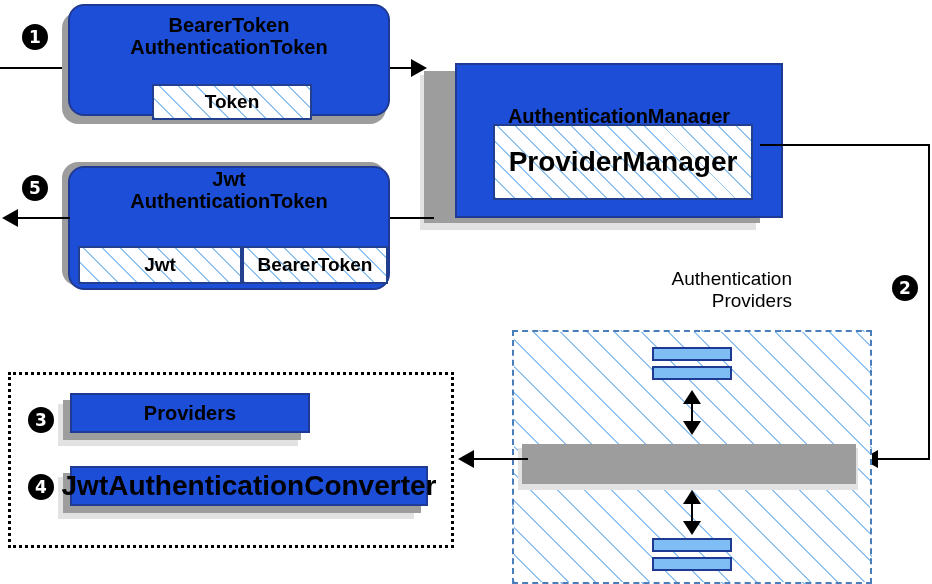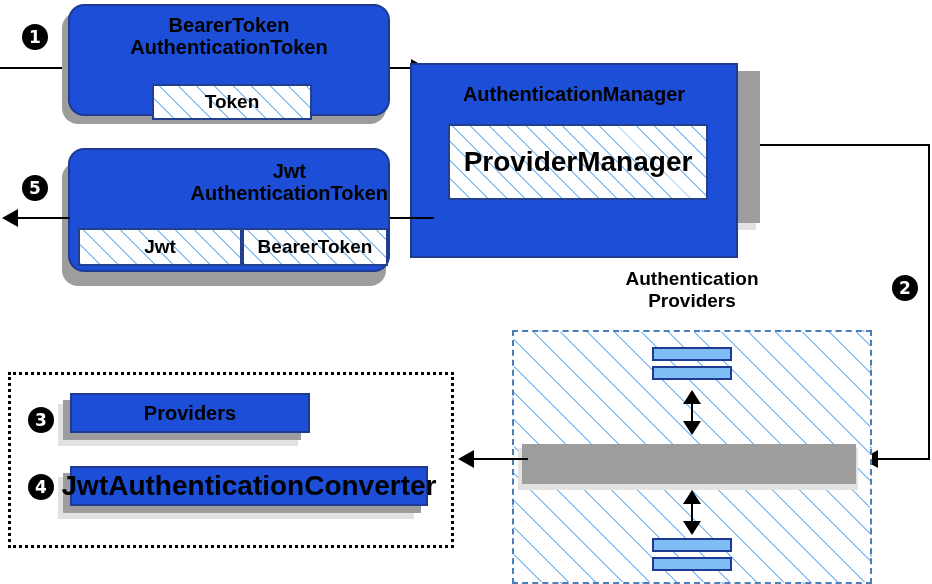--- a/index.html
+++ b/index.html
@@ -132,23 +132,23 @@
     border-right: 9px solid transparent;
     border-bottom: 14px solid #000000;
   }
   .arrow-down {
     border-left: 9px solid transparent;
     border-right: 9px solid transparent;
     border-top: 14px solid #000000;
   }
 
   .region-label {
-    font-weight: bold;
+    font-weight: normal;
     font-size: 19px;
-    text-align: center;
+    text-align: right;
     line-height: 1.15;
     color: #000000;
     white-space: pre-line;
   }
 </style>
 </head>
 <body>
 
 <div id="diagram">
 
@@ -165,38 +165,38 @@
     <div class="hatched" style="position:absolute; left:82px; top:78px; width:156px; height:32px; font-size:19px;">
       <span>Token</span>
     </div>
   </div>
 
   <div class="abs line-h" style="left:390px; top:67px; width:28px;"></div>
   <div class="abs arrow-right" style="left:411px; top:59px;"></div>
 
   <div class="abs shadow-light" style="left:420px; top:75px; width:336px; height:155px;"></div>
   <div class="abs shadow-dark" style="left:424px; top:71px; width:336px; height:152px;"></div>
-  <div class="abs box-blue" style="left:410px; top:63px; width:328px; height:195px; padding-top:18px;">
+  <div class="abs box-blue" style="left:455px; top:63px; width:328px; height:155px; padding-top:40px;">
     <div class="box-title" style="font-size:20px;">AuthenticationManager</div>
     <div class="hatched" style="position:absolute; left:36px; top:59px; width:256px; height:72px; font-size:28px;">
       <span>ProviderManager</span>
     </div>
   </div>
 
   <div class="abs line-h" style="left:760px; top:144px; width:170px;"></div>
   <div class="abs line-v" style="left:928px; top:144px; height:316px;"></div>
   <div class="abs line-h" style="left:874px; top:458px; width:56px;"></div>
   <div class="abs arrow-left" style="left:862px; top:450px;"></div>
 
   <div class="abs" style="left:892px; top:275px;">
     <div class="badge">2</div>
   </div>
 
   <div class="abs shadow-dark shadow-round" style="left:62px; top:162px; width:324px; height:124px;"></div>
-  <div class="abs box-blue box-round" style="left:68px; top:148px; width:322px; height:124px; padding-top:10px;align-items:flex-end;">
+  <div class="abs box-blue box-round" style="left:68px; top:166px; width:322px; height:124px; ">
     <div class="box-title" style="font-size:20px;">Jwt
 AuthenticationToken</div>
     <div class="hatched" style="position:absolute; left:8px; top:78px; width:160px; height:34px; font-size:19px;">
       <span>Jwt</span>
     </div>
     <div class="hatched" style="position:absolute; left:172px; top:78px; width:142px; height:34px; font-size:19px;">
       <span>BearerToken</span>
     </div>
   </div>
 

